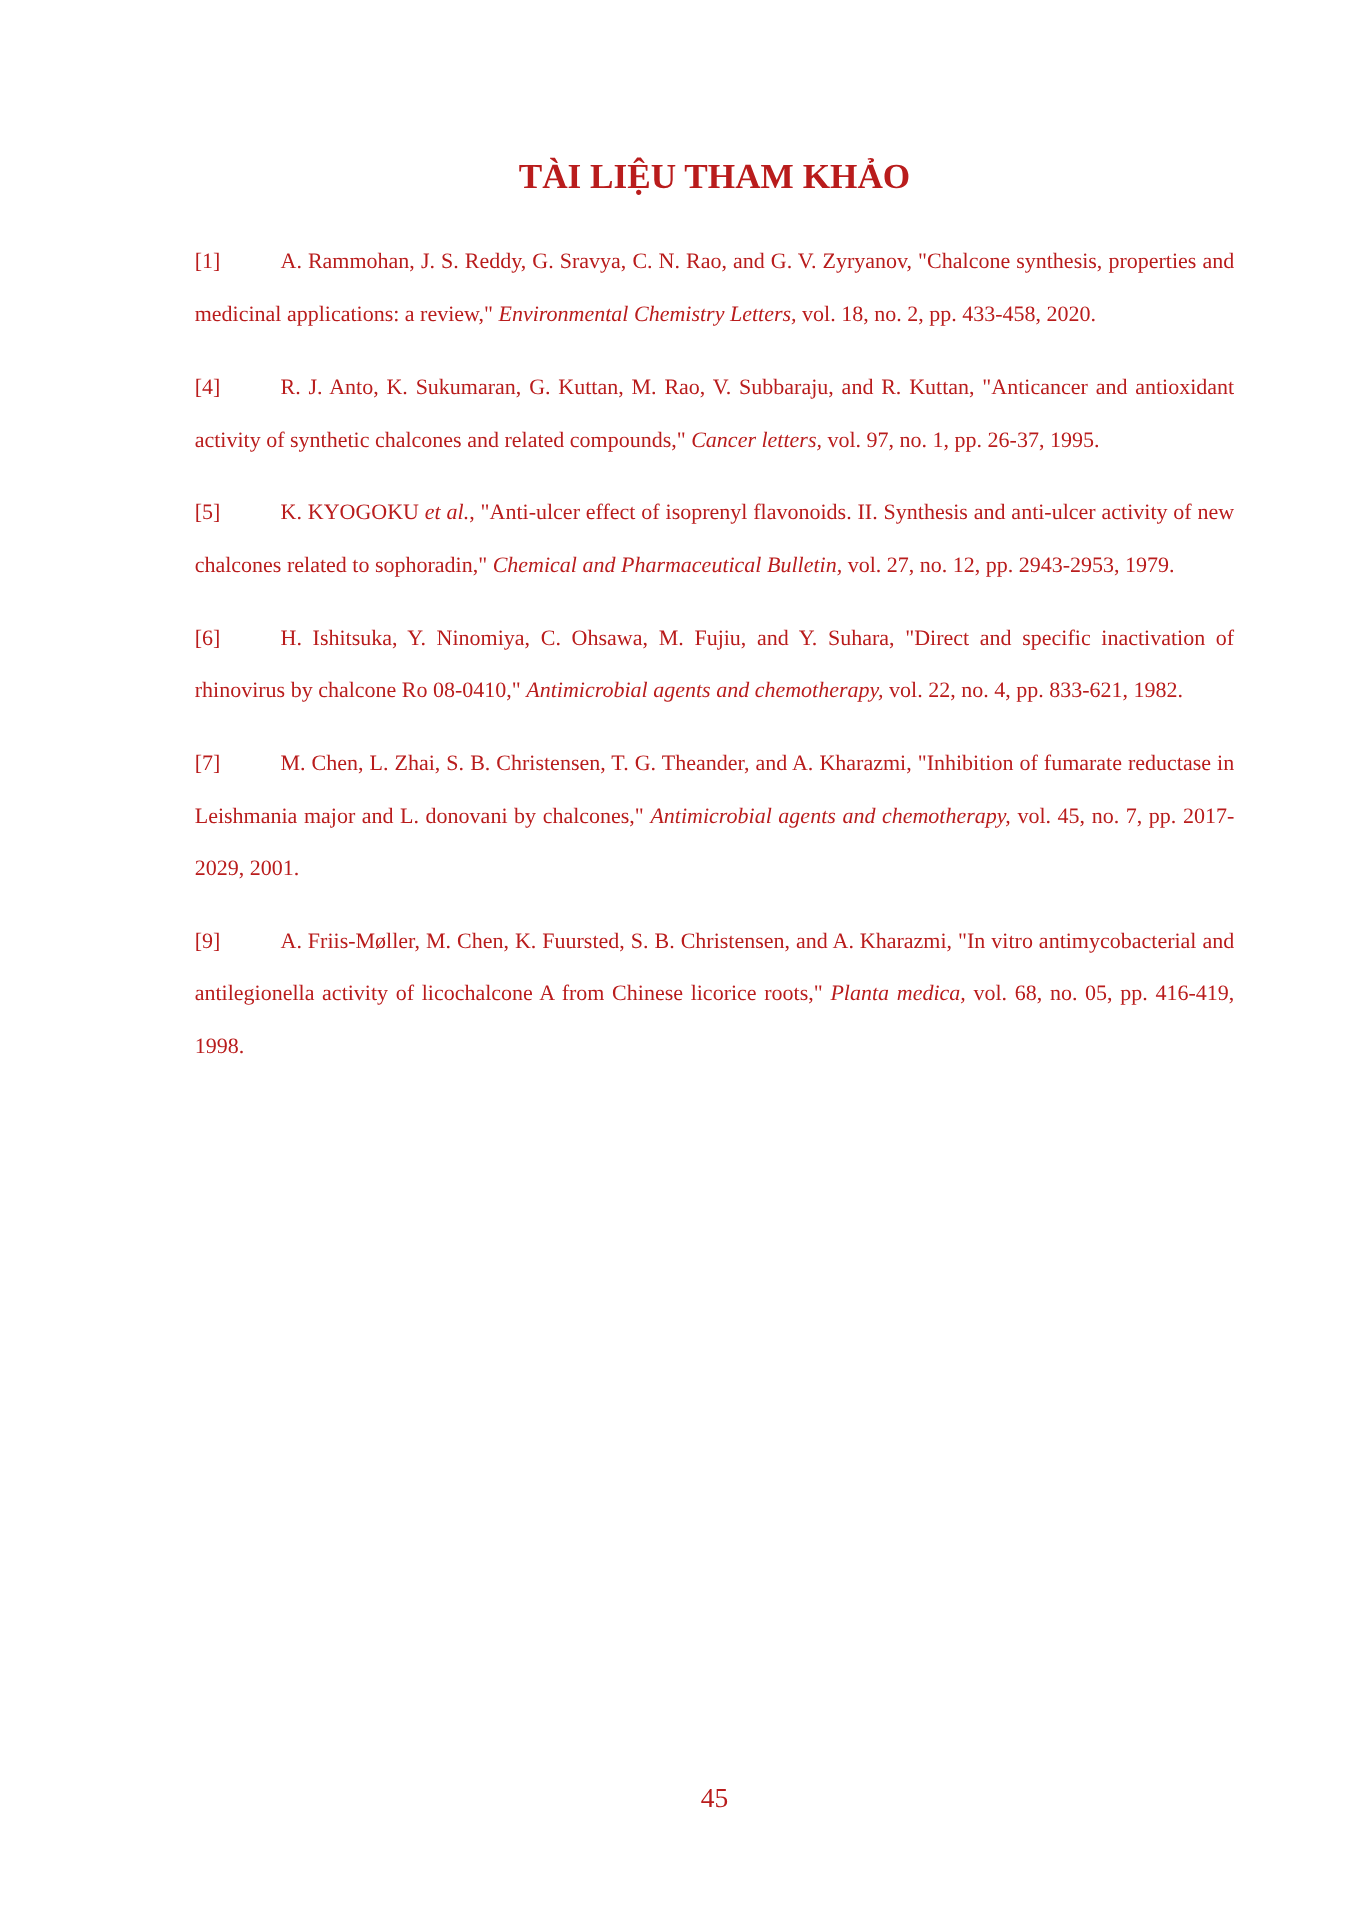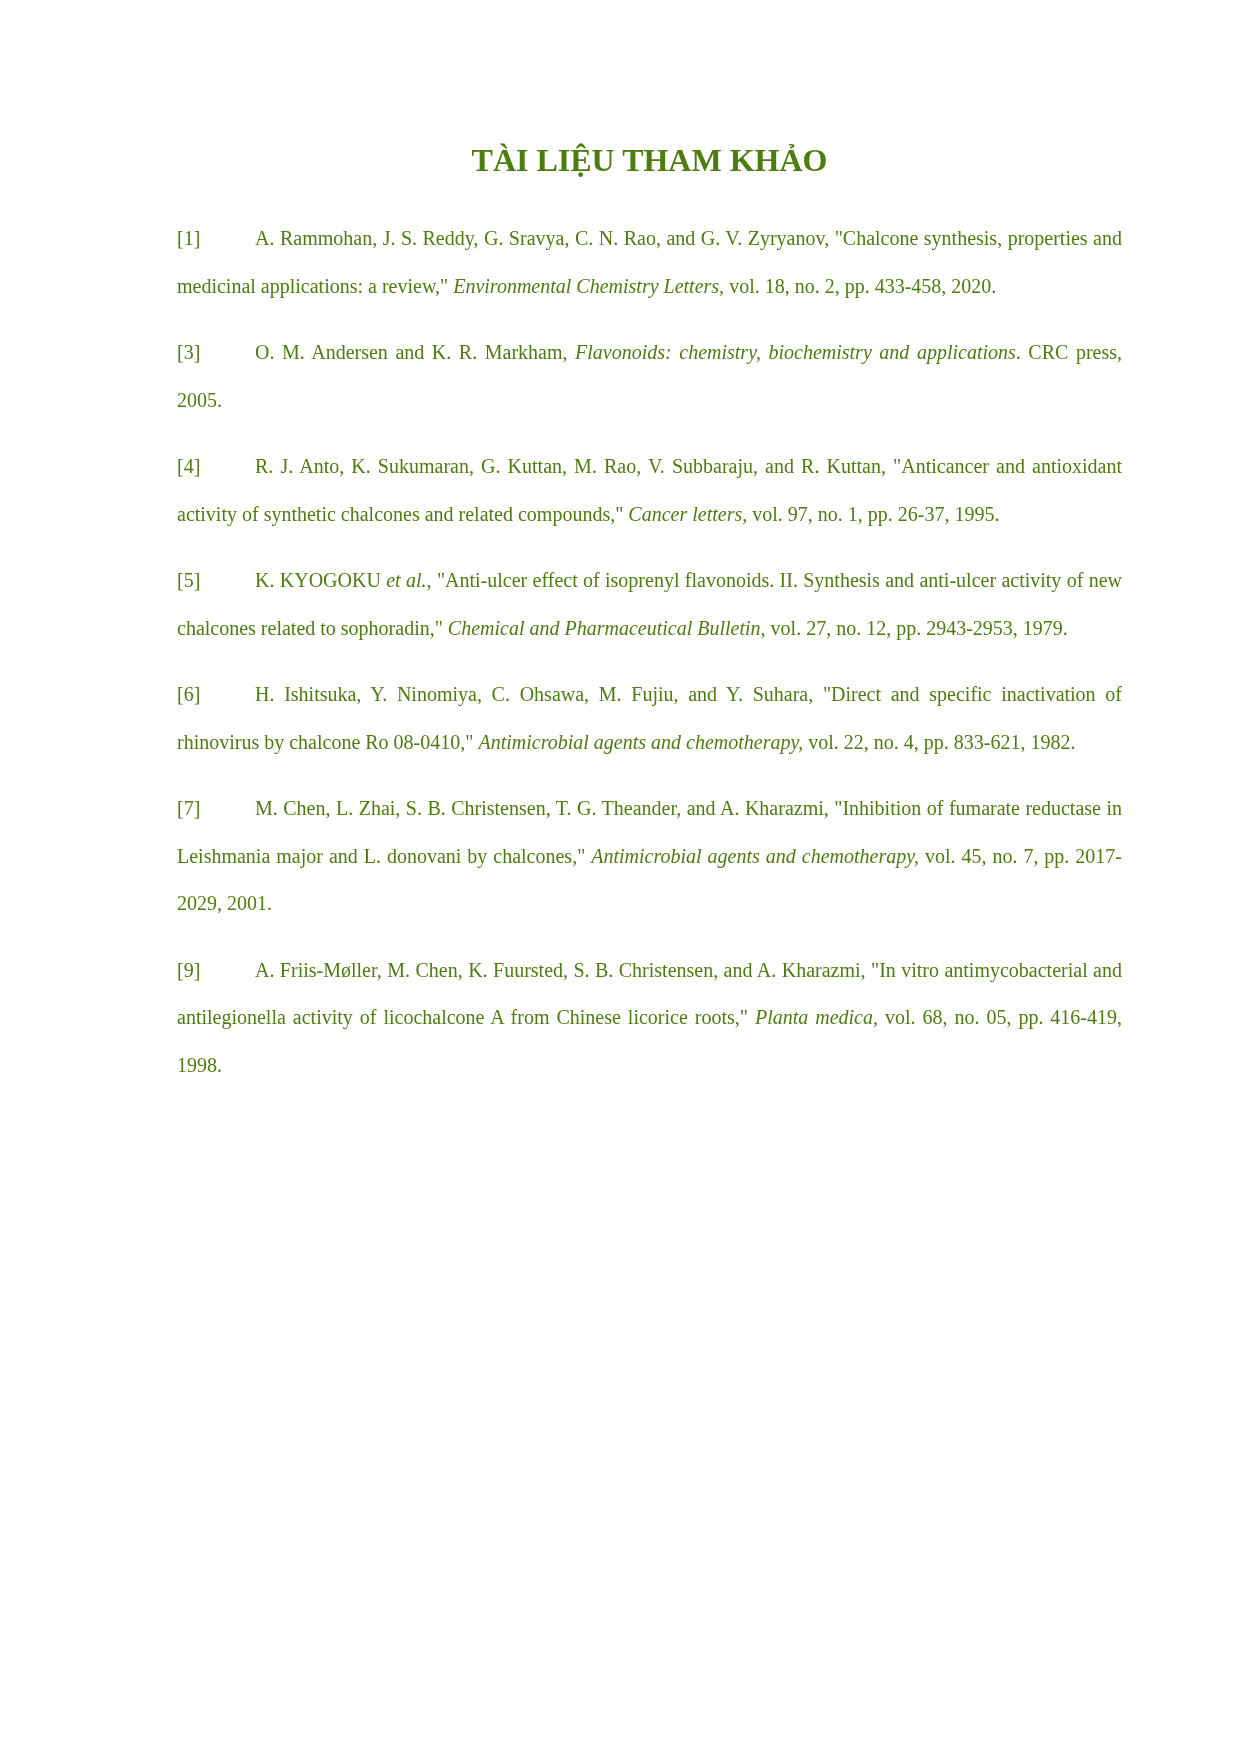--- a/index.html
+++ b/index.html
@@ -5,21 +5,21 @@
   html, body {
     margin: 0;
     padding: 0;
     background: #ffffff;
   }
   .page {
     position: relative;
     width: 1240px;
     height: 1754px;
     background: #ffffff;
-    color: #4d7c0f;
+    color: #b91c1c;
     font-family: "Liberation Serif", serif;
     box-sizing: border-box;
     padding: 139px 118px 12px 177px;
     overflow: hidden;
   }
   .doc-title {
     font-size: 32px;
     font-weight: bold;
     line-height: 42px;
     text-align: center;
@@ -49,21 +49,21 @@
   }
 </style>
 </head>
 <body>
 
 <div class="page">
   <h1 class="doc-title">TÀI LIỆU THAM KHẢO</h1>
 
   <div id="ref-list">
       <p class="ref"><span class="ref-label">[1]</span><span>A. Rammohan, J. S. Reddy, G. Sravya, C. N. Rao, and G. V. Zyryanov, "Chalcone synthesis, properties and medicinal applications: a review," </span><span class="it">Environmental Chemistry Letters,</span><span> vol. 18, no. 2, pp. 433-458, 2020.</span></p>
-      <p class="ref"><span class="ref-label">[3]</span><span>O. M. Andersen and K. R. Markham, </span><span class="it">Flavonoids: chemistry, biochemistry and applications</span><span>. CRC press, 2005.</span></p>
       <p class="ref"><span class="ref-label">[4]</span><span>R. J. Anto, K. Sukumaran, G. Kuttan, M. Rao, V. Subbaraju, and R. Kuttan, "Anticancer and antioxidant activity of synthetic chalcones and related compounds," </span><span class="it">Cancer letters,</span><span> vol. 97, no. 1, pp. 26-37, 1995.</span></p>
       <p class="ref"><span class="ref-label">[5]</span><span>K. KYOGOKU </span><span class="it">et al.</span><span>, "Anti-ulcer effect of isoprenyl flavonoids. II. Synthesis and anti-ulcer activity of new chalcones related to sophoradin," </span><span class="it">Chemical and Pharmaceutical Bulletin,</span><span> vol. 27, no. 12, pp. 2943-2953, 1979.</span></p>
       <p class="ref"><span class="ref-label">[6]</span><span>H. Ishitsuka, Y. Ninomiya, C. Ohsawa, M. Fujiu, and Y. Suhara, "Direct and specific inactivation of rhinovirus by chalcone Ro 08-0410," </span><span class="it">Antimicrobial agents and chemotherapy,</span><span> vol. 22, no. 4, pp. 833-621, 1982.</span></p>
       <p class="ref"><span class="ref-label">[7]</span><span>M. Chen, L. Zhai, S. B. Christensen, T. G. Theander, and A. Kharazmi, "Inhibition of fumarate reductase in Leishmania major and L. donovani by chalcones," </span><span class="it">Antimicrobial agents and chemotherapy,</span><span> vol. 45, no. 7, pp. 2017-2029, 2001.</span></p>
       <p class="ref"><span class="ref-label">[9]</span><span>A. Friis-Møller, M. Chen, K. Fuursted, S. B. Christensen, and A. Kharazmi, "In vitro antimycobacterial and antilegionella activity of licochalcone A from Chinese licorice roots," </span><span class="it">Planta medica,</span><span> vol. 68, no. 05, pp. 416-419, 1998.</span></p>
     </div>
 
+  <div class="page-footer">45</div>
 </div>
 
 </body></html>

